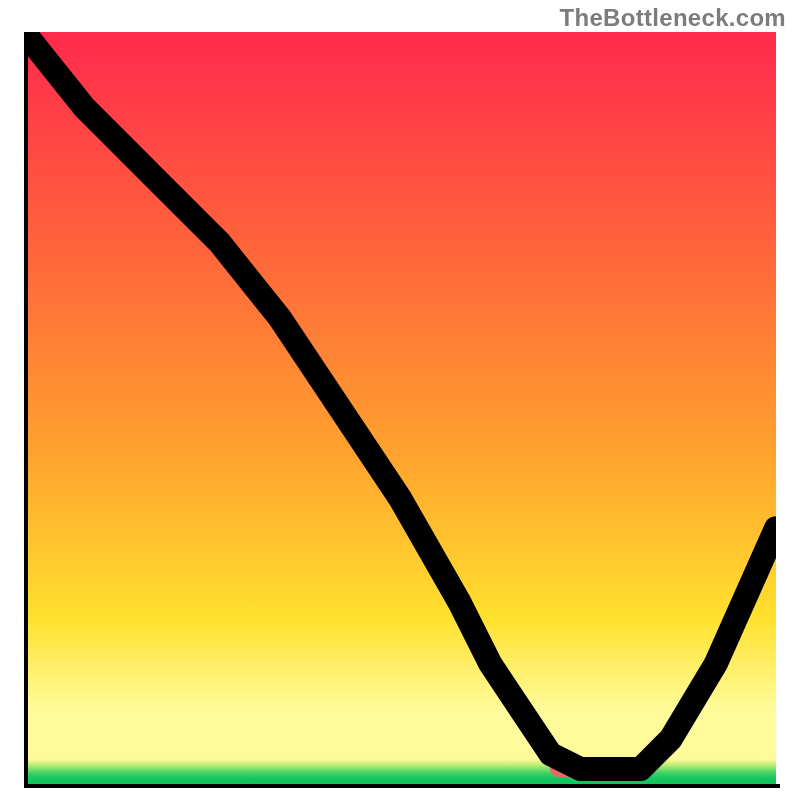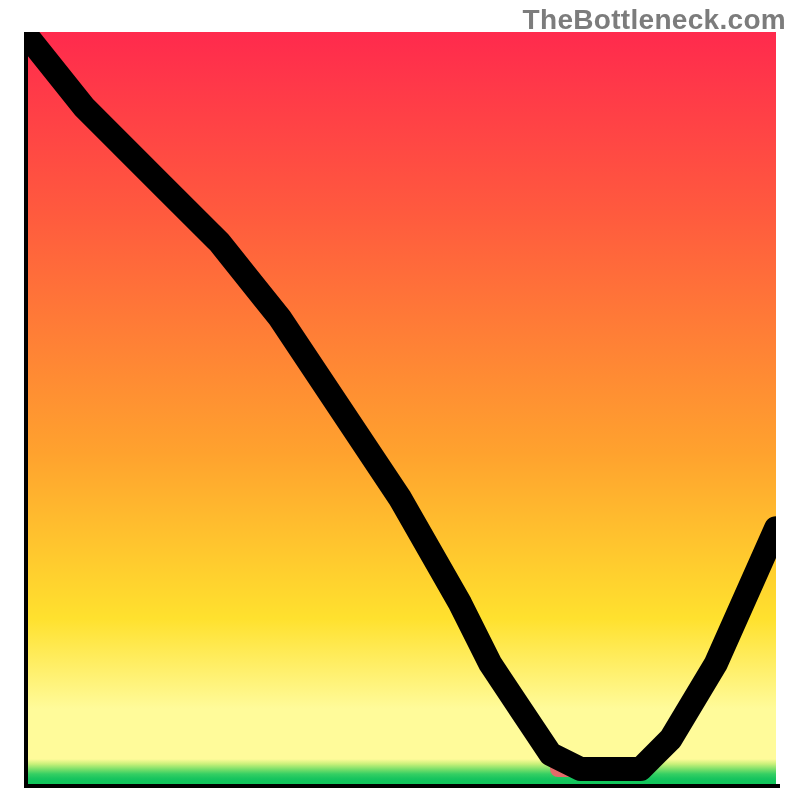--- a/index.html
+++ b/index.html
@@ -12,21 +12,21 @@
   }
   .chart-wrap {
     position: relative;
     width: 800px;
     height: 800px;
   }
   .watermark {
     position: absolute;
     top: 4px;
     right: 14px;
-    font-size: 28px;
+    font-size: 24px;
     font-weight: 600;
     color: #7c7c7c;
     letter-spacing: 0.3px;
     user-select: none;
   }
   .plot {
     position: absolute;
     left: 24px;
     top: 32px;
     width: 752px;

